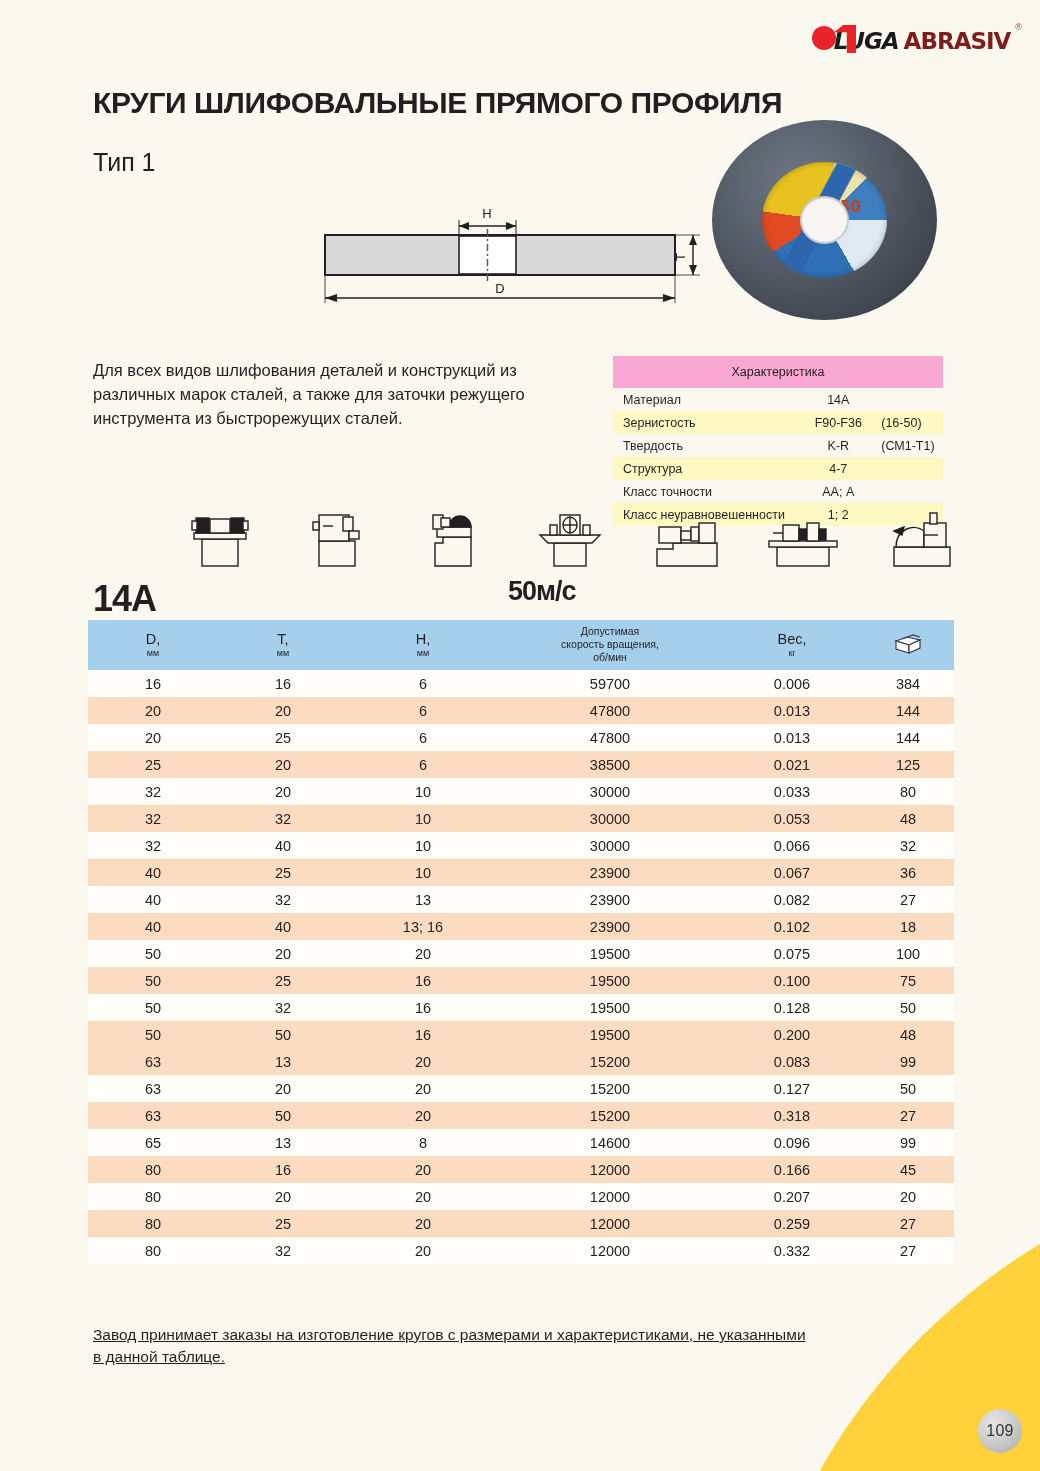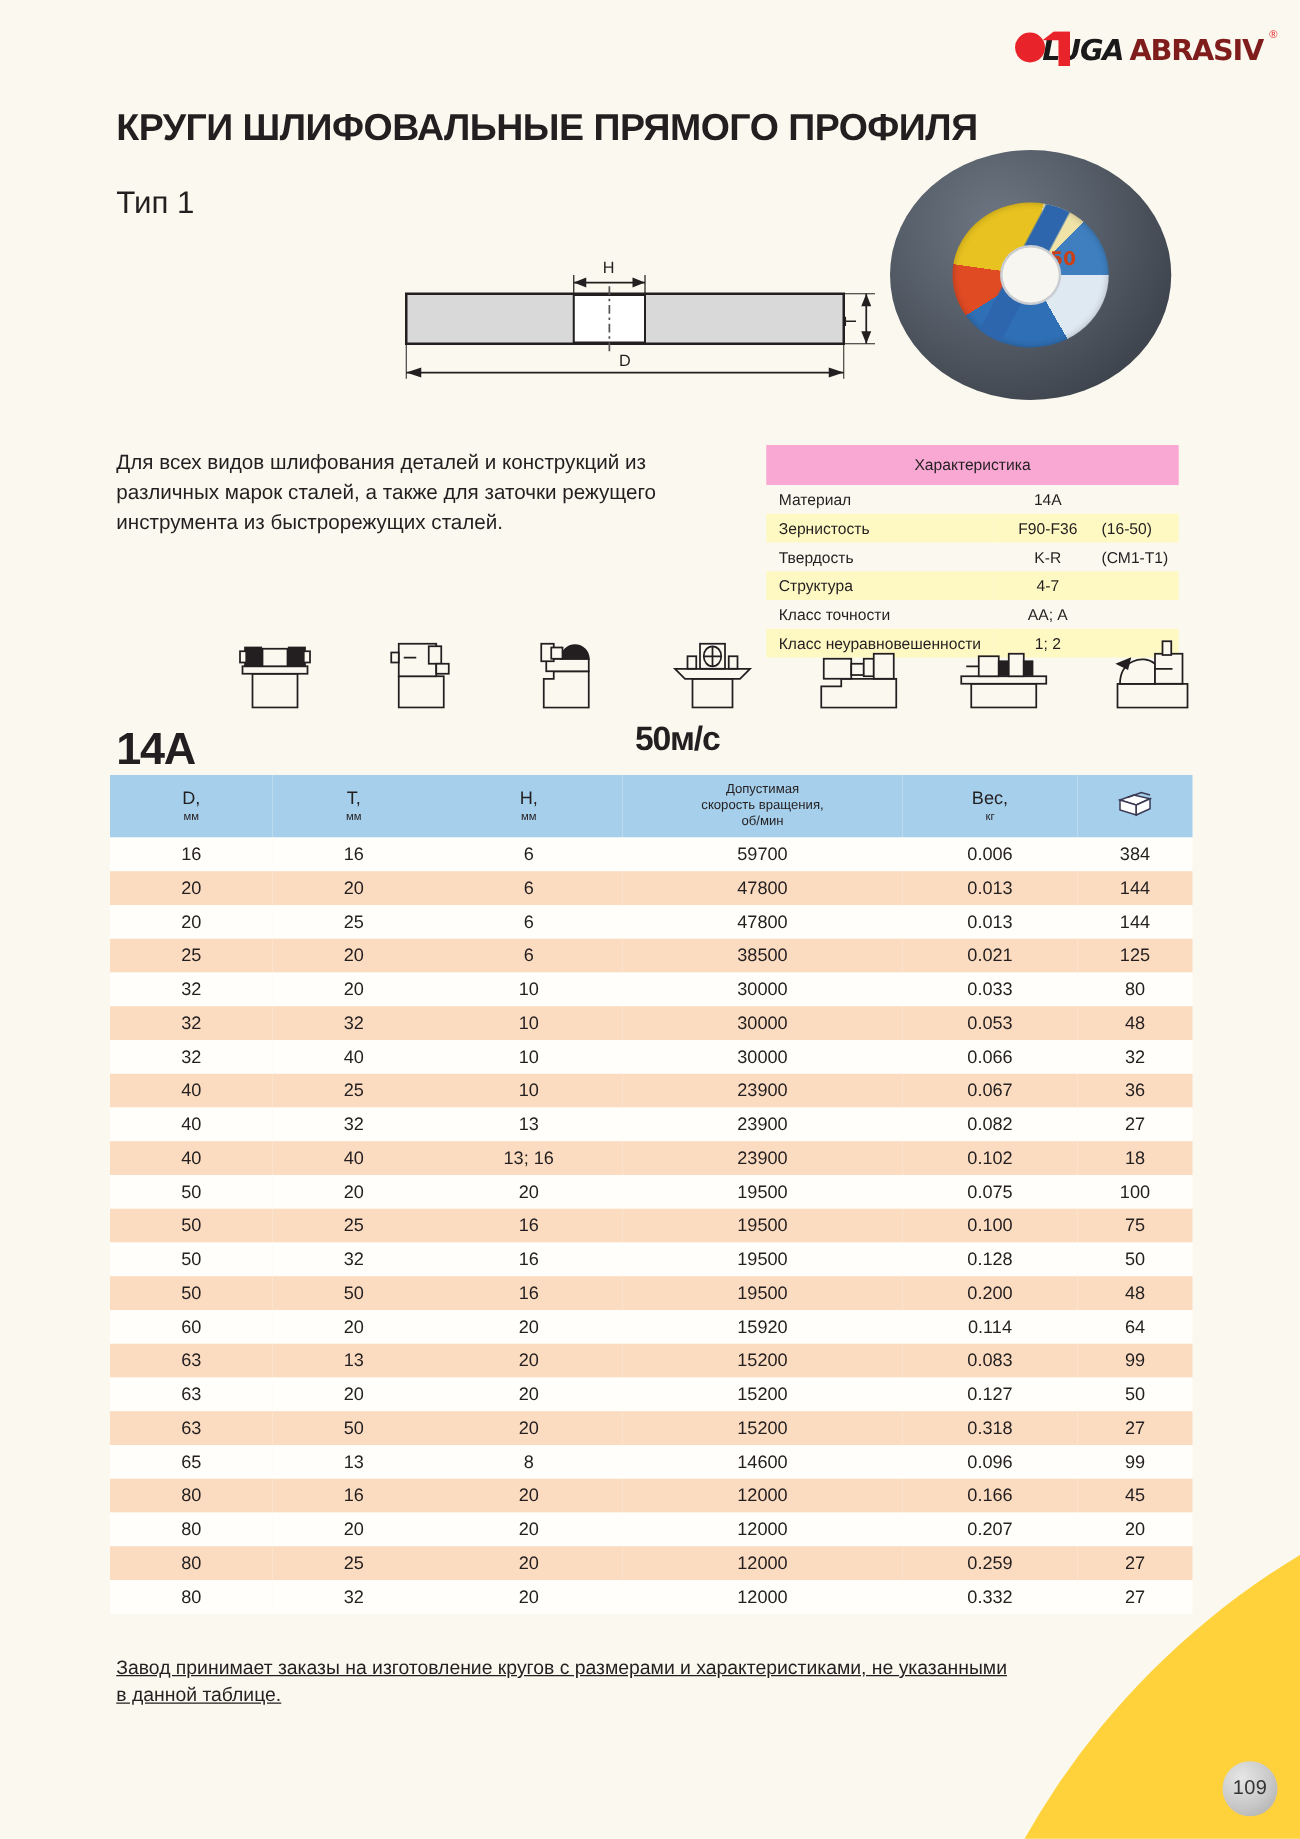--- a/index.html
+++ b/index.html
@@ -500,28 +500,20 @@
           <td class="col-b">50</td>
         </tr>
         <tr class="odd">
           <td class="col-d">50</td>
           <td class="col-t">50</td>
           <td class="col-h">16</td>
           <td class="col-s">19500</td>
           <td class="col-w">0.200</td>
           <td class="col-b">48</td>
         </tr>
-        <tr class="even">
-          <td class="col-d">60</td>
-          <td class="col-t">20</td>
-          <td class="col-h">20</td>
-          <td class="col-s">15920</td>
-          <td class="col-w">0.114</td>
-          <td class="col-b">64</td>
-        </tr>
         <tr class="odd">
           <td class="col-d">63</td>
           <td class="col-t">13</td>
           <td class="col-h">20</td>
           <td class="col-s">15200</td>
           <td class="col-w">0.083</td>
           <td class="col-b">99</td>
         </tr>
         <tr class="even">
           <td class="col-d">63</td>

